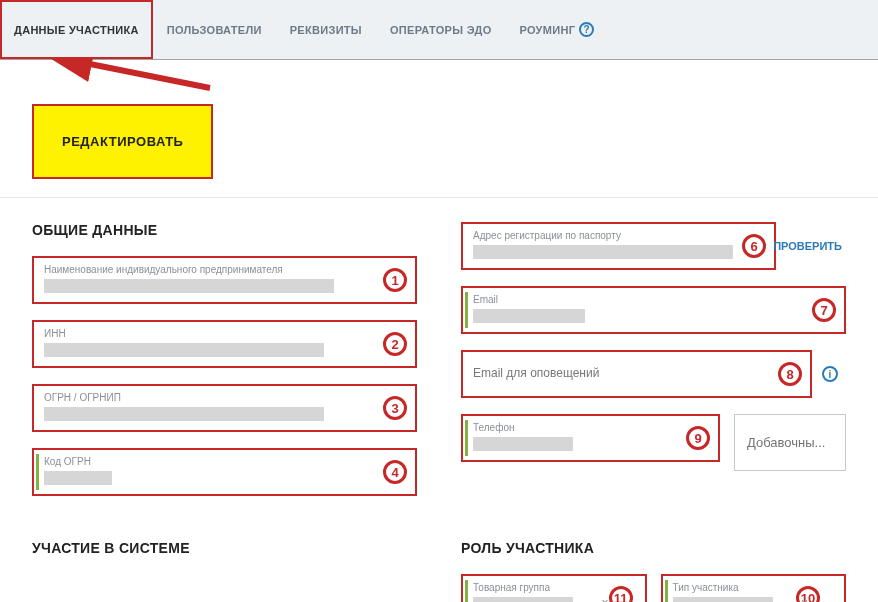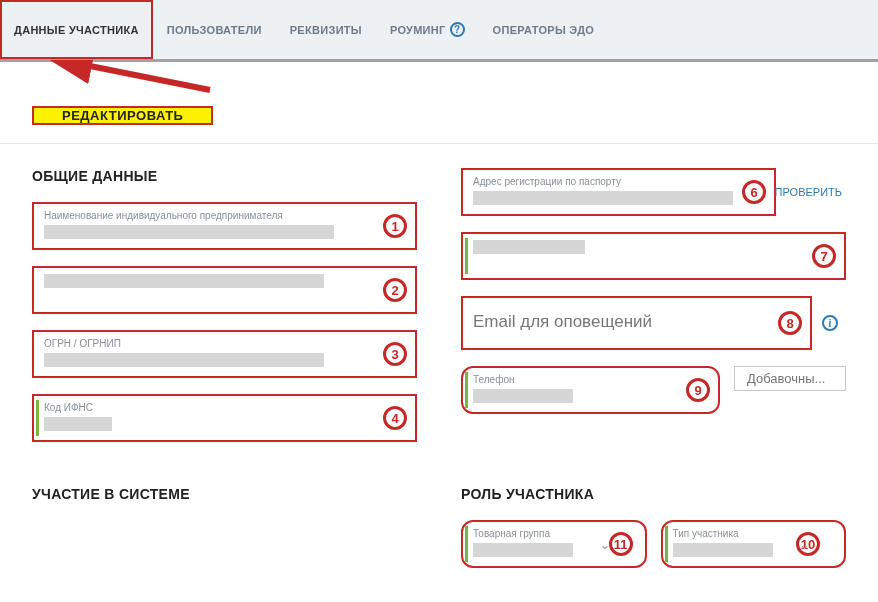--- a/index.html
+++ b/index.html
@@ -1,74 +1,74 @@
 <!DOCTYPE html>
 <html><head>
 <meta charset="utf-8">
 <style>
   * { box-sizing: border-box; margin: 0; padding: 0; }
   body { font-family: Arial, sans-serif; font-size: 13px; color: #333; background: #fff; width: 878px; }
   
-  .tabbar { display: flex; background: #edf1f4; border-bottom: 3px solid #a3a3a3; }
+  .tabbar { display: flex; background: #edf1f4; border-bottom: 1px solid #a3a3a3; }
   .tab { padding: 22px 14px; font-size: 11px; font-weight: 600; color: #6c7a89; letter-spacing: 0.3px; cursor: pointer; display: flex; align-items: center; gap: 4px; }
   .tab.active { color: #333; border: 2px solid #c62828; padding: 8px 12px; }
   .help-circle { display:inline-flex; width:15px; height:15px; border-radius:50%; border:2px solid #2b7ab8; color:#2b7ab8; font-size:10px; font-weight:700; align-items:center; justify-content:center; }
 
   .arrow-wrap { position: relative; height: 36px; }
   .arrow-svg { position:absolute; left:40px; top:-2px; }
 
   .edit-btn-wrap { padding: 8px 0 18px 32px; }
-  .edit-btn { background:#fff200; border:2px solid #c62828; padding:0 28px; font-size:13px; font-weight:700; letter-spacing:0.5px; color:#222; cursor:pointer; }
+  .edit-btn { background:#fff200; border:2px solid #c62828; padding:28px 28px; font-size:13px; font-weight:700; letter-spacing:0.5px; color:#222; cursor:pointer; }
 
   hr.div { border:none; border-top:1px solid #e6e6e6; margin:0; }
 
   .columns { display:flex; gap:44px; padding:24px 32px 20px 32px; }
   .col { flex:1; }
   .sec-title { font-size:14px; font-weight:700; color:#222; margin-bottom:18px; letter-spacing:0.3px; }
 
   .field { position:relative; border:2px solid #c62828; padding:6px 10px 8px 10px; margin-bottom:16px; background:#fff; min-height:48px; }
   .field .accent { position:absolute; left:2px; top:4px; bottom:4px; width:3px; background:#7cb342; }
   .field-label { font-size:10px; color:#8a9099; margin-bottom:4px; display:block; }
-  .field-label.big { font-size:17px; color:#777; margin:8px 0; }
+  .field-label.big { font-size:12px; color:#777; margin:8px 0; }
   .redact { display:block; background:#d6d6d6; height:14px; }
   .redact.w300{width:290px} .redact.w260{width:260px} .redact.w280{width:280px}
   .redact.w70{width:68px} .redact.w110{width:112px} .redact.w200{width:200px} .redact.w100{width:100px}
 
   .badge { position:absolute; right:8px; top:50%; transform:translateY(-50%); width:24px; height:24px; border:3px solid #c62828; border-radius:50%; display:flex; align-items:center; justify-content:center; font-weight:800; font-size:13px; color:#c62828; background:#fff; }
-  .verify-link { position:absolute; right:-68px; top:50%; transform:translateY(-50%); color:#2b7ab8; font-size:11px; font-weight:400; cursor:pointer; }
+  .verify-link { position:absolute; right:-68px; top:50%; transform:translateY(-50%); color:#2b7ab8; font-size:11px; font-weight:700; cursor:pointer; }
   .info-icon { position:absolute; right:-28px; top:50%; transform:translateY(-50%); width:16px; height:16px; border:2px solid #2b7ab8; border-radius:50%; color:#2b7ab8; font-size:10px; font-weight:700; display:flex; align-items:center; justify-content:center; font-style:normal; }
 
   .chev { position:absolute; right:34px; top:50%; transform:translateY(-50%); color:#999; }
-  .ext-input { border:1px solid #c9c9c9; padding:4px 12px; font-size:13px; color:#777; width:112px; }
+  .ext-input { border:1px solid #c9c9c9; padding:20px 12px; font-size:13px; color:#777; width:112px; }
 
   .row-split { display:flex; gap:14px; align-items:flex-start; }
-  .row-split .field { flex:1;border-radius:12px; }
+  .row-split .field { flex:1; }
 
   .field.stub { position:relative; margin-right:70px; }
 </style>
 </head>
 <body>
 
 <div class="tabbar">
   <div class="tab active">
       <span>ДАННЫЕ УЧАСТНИКА</span>
     </div>
   <div class="tab">
       <span>ПОЛЬЗОВАТЕЛИ</span>
     </div>
   <div class="tab">
       <span>РЕКВИЗИТЫ</span>
     </div>
   <div class="tab">
+      <span>ОПЕРАТОРЫ ЭДО</span>
+    </div>
+  <div class="tab">
     <span>РОУМИНГ</span>
     <span class="help-circle">?</span>
   </div>
-  <div class="tab">
-      <span>ОПЕРАТОРЫ ЭДО</span>
-    </div>
 </div>
 
 <div class="arrow-wrap">
   <svg class="arrow-svg" width="180" height="48">
     <defs>
         <marker id="ah" markerWidth="10" markerHeight="10" refX="2" refY="3" orient="auto">
       <path d="M0,0 L0,6 L8,3 z" fill="#c62828"></path>
         </marker>
       </defs>
     <line x1="170" y1="30" x2="40" y2="4" stroke="#c62828" stroke-width="6" marker-end="url(#ah)"></line>
@@ -85,49 +85,51 @@
   <div class="col">
     <div class="sec-title">ОБЩИЕ ДАННЫЕ</div>
 
     <div class="field">
       <span class="field-label">Наименование индивидуального предпринимателя</span>
       <span class="redact w300"></span>
       <span class="badge">1</span>
     </div>
 
     <div class="field">
+      <span class="field-label">ИНН</span>
       <span class="redact w280"></span>
       <span class="badge">2</span>
     </div>
 
     <div class="field">
       <span class="field-label">ОГРН / ОГРНИП</span>
       <span class="redact w280"></span>
       <span class="badge">3</span>
     </div>
 
     <div class="field">
       <span class="accent"></span>
-      <span class="field-label">Код ИФНС</span>
+      <span class="field-label">Код ОГРН</span>
       <span class="redact w70"></span>
       <span class="badge">4</span>
     </div>
   </div>
 
   <div class="col">
 
     <div class="field stub">
       <span class="field-label">Адрес регистрации по паспорту</span>
       <span class="redact w260"></span>
       <span class="badge">6</span>
       <span class="verify-link">ПРОВЕРИТЬ</span>
     </div>
 
     <div class="field">
       <span class="accent"></span>
+      <span class="field-label">Email</span>
       <span class="redact w110"></span>
       <span class="badge">7</span>
     </div>
 
     <div class="field" style="margin-right:34px">
       <span class="field-label big">Email для оповещений</span>
       <span class="badge">8</span>
       <i class="info-icon">i</i>
     </div>
 

